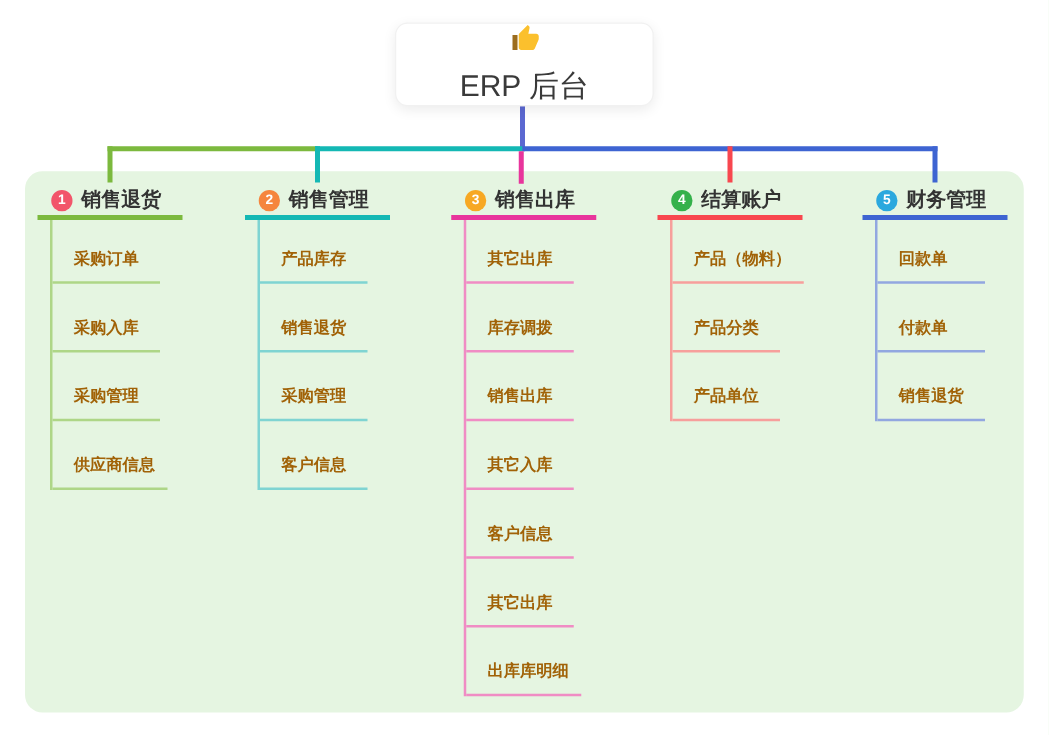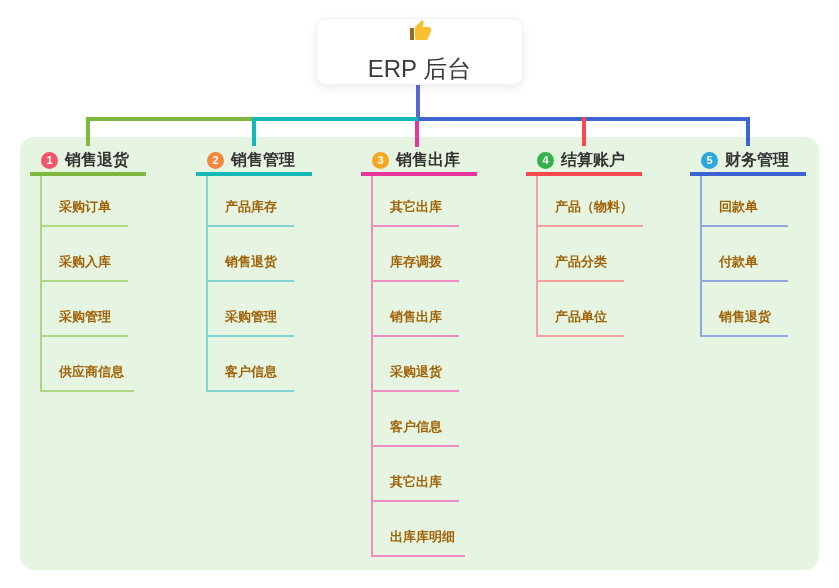--- a/index.html
+++ b/index.html
@@ -121,21 +121,21 @@
 
 <div class="column col-3" style="--c: #e8359c; --cl: #f08cc4; --b: #f7a823;">
   <div class="branch-header">
     <span class="badge">3</span>
     <span>销售出库</span>
   </div>
   <ul class="children">
     <li>其它出库</li>
     <li>库存调拨</li>
     <li>销售出库</li>
-    <li>采购退货</li>
+    <li>其它入库</li>
     <li>客户信息</li>
     <li>其它出库</li>
     <li>出库库明细</li>
   </ul>
 </div>
 
 <div class="column col-4" style="--c: #f8474f; --cl: #f79f9c; --b: #35b14b;">
   <div class="branch-header">
     <span class="badge">4</span>
     <span>结算账户</span>

